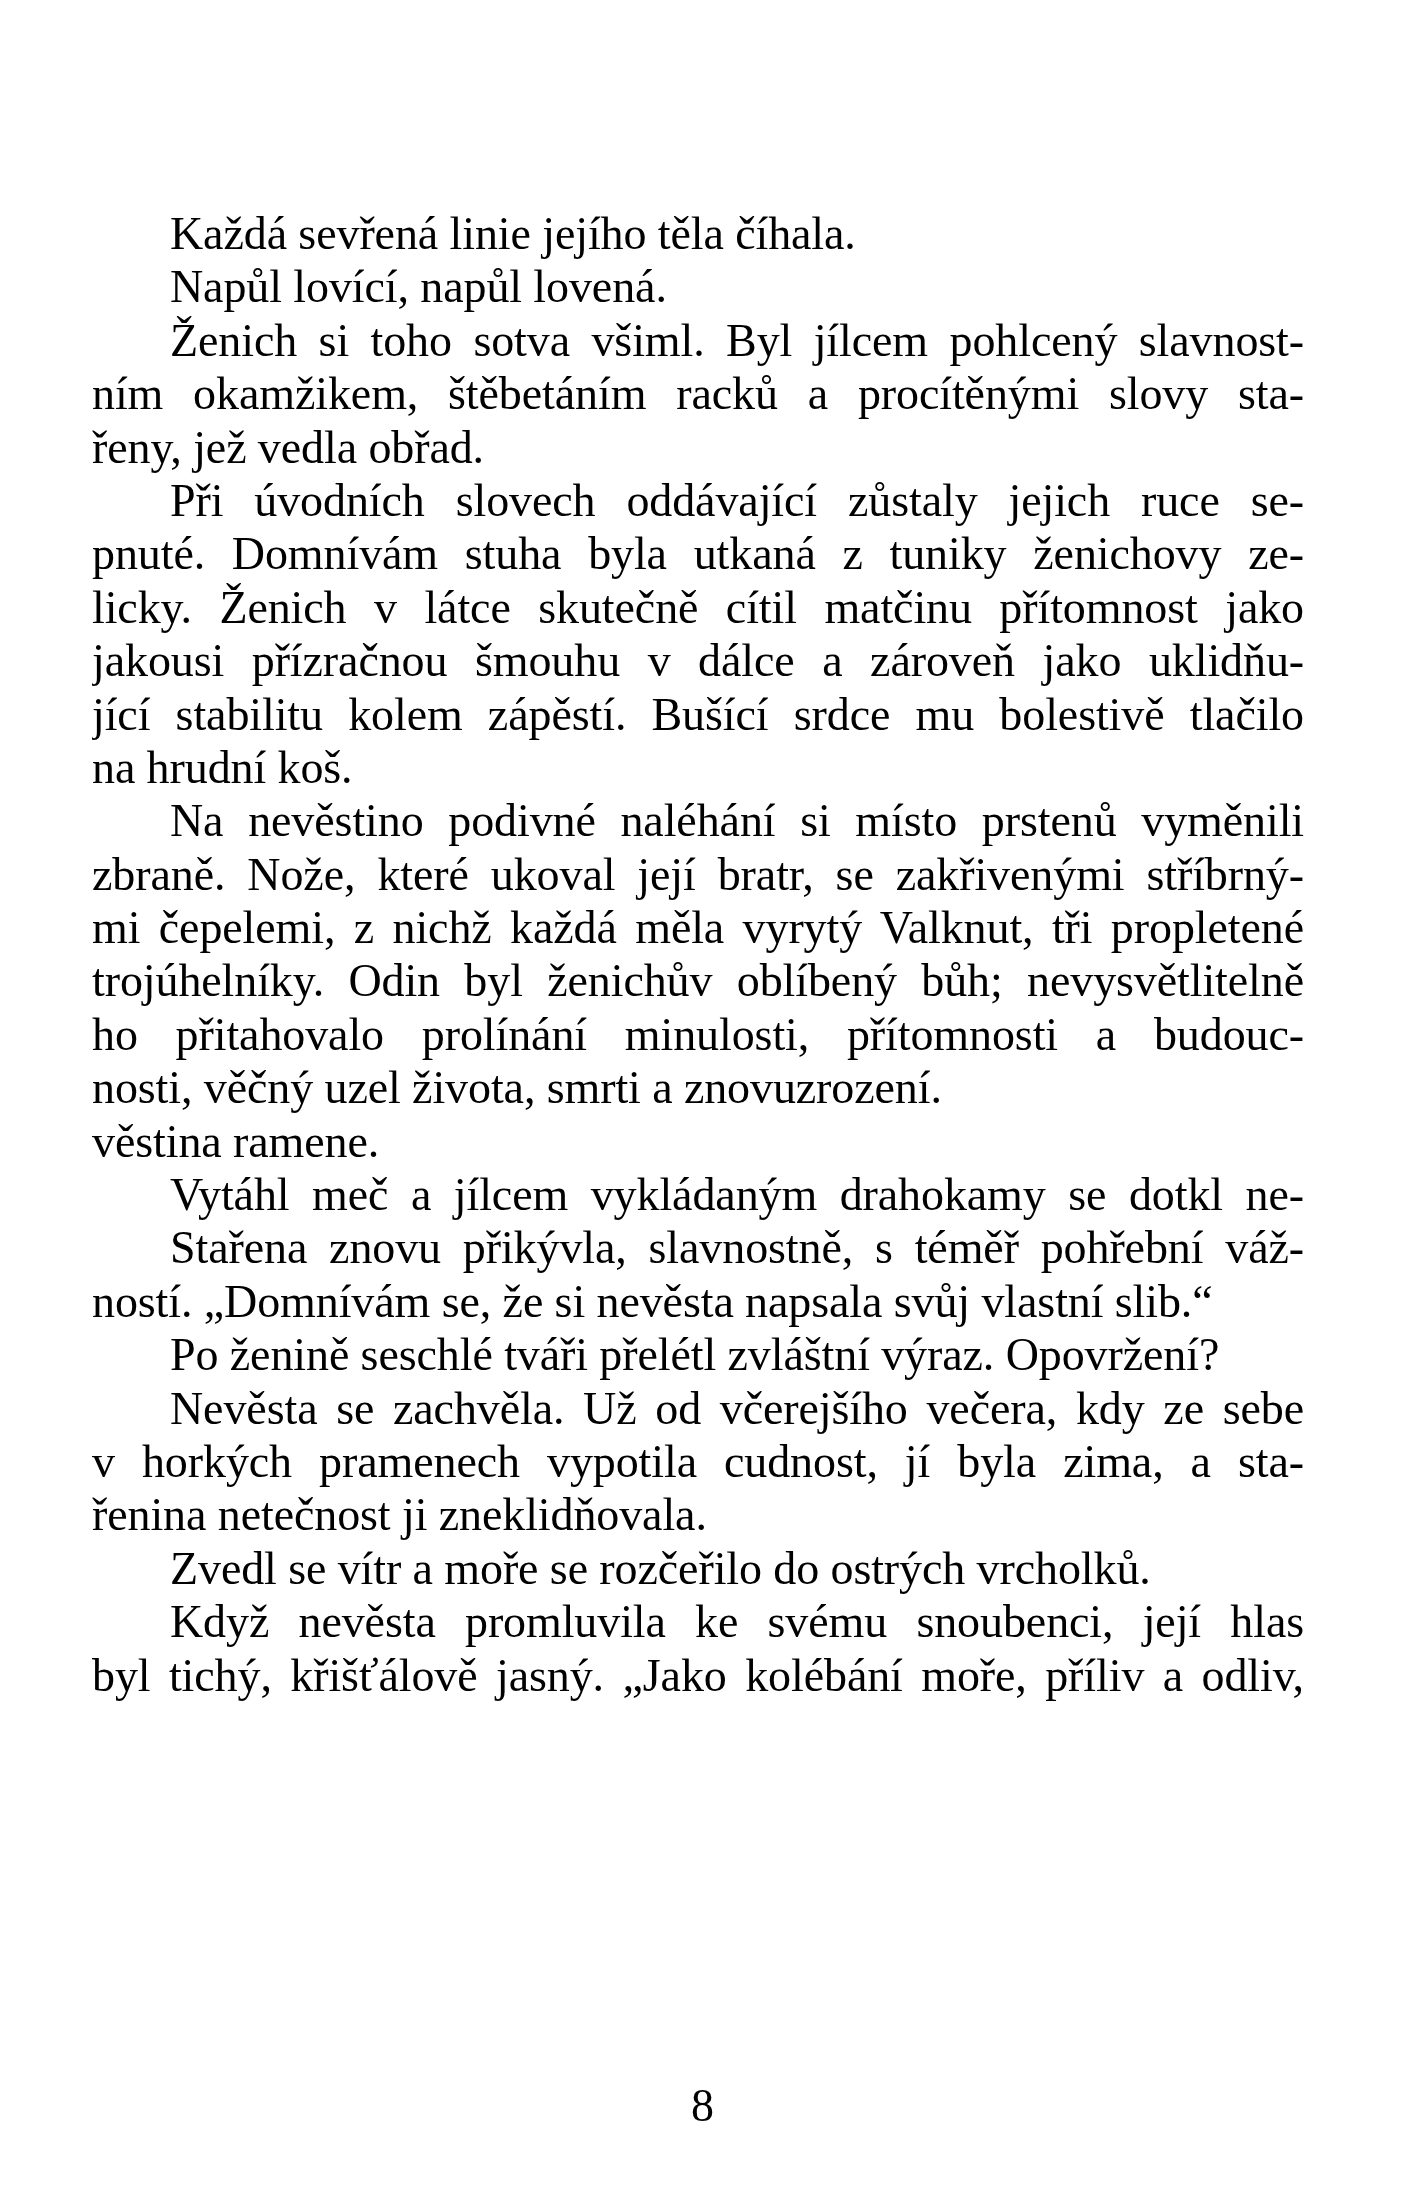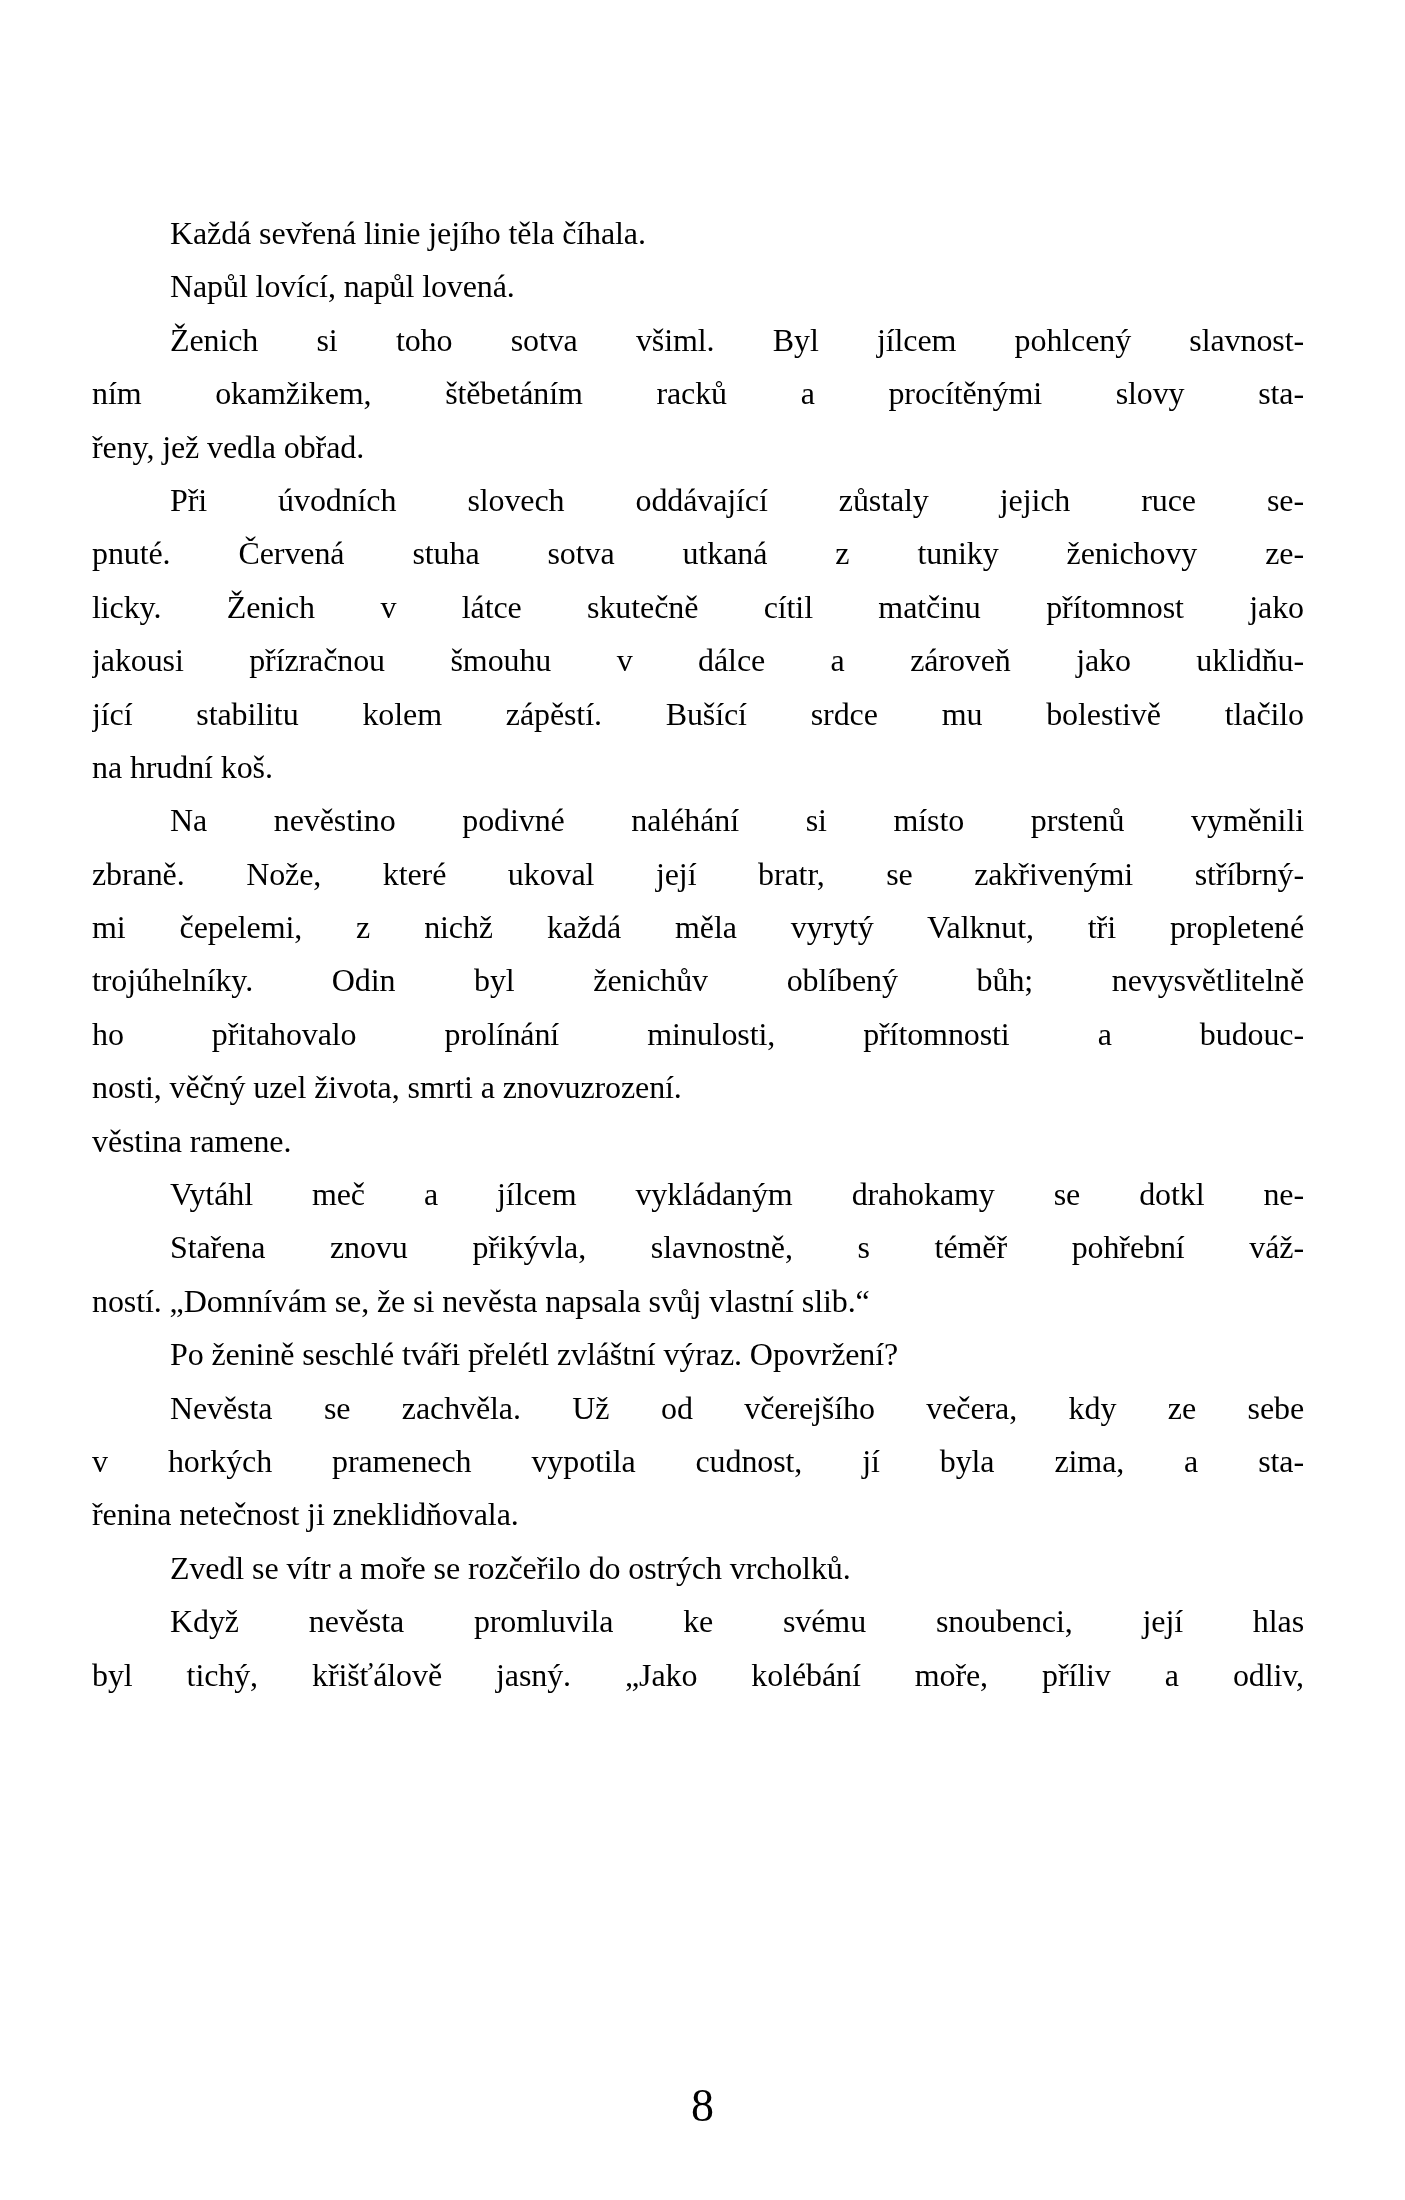--- a/index.html
+++ b/index.html
@@ -14,21 +14,21 @@
     background: #ffffff;
     color: #000000;
     font-family: "Liberation Serif", "DejaVu Serif", serif;
     overflow: hidden;
   }
   .text-block {
     position: absolute;
     left: 92px;
     top: 207px;
     width: 1212px;
-    font-size: 32px;
+    font-size: 46px;
     line-height: 53.4px;
     letter-spacing: -0.1px;
   }
   .paragraph {
     margin: 0;
     padding: 0;
   }
   .line {
     height: 53.4px;
     max-height: 53.4px;
@@ -65,21 +65,21 @@
       <div class="paragraph">
         <div class="line indent last">Napůl lovící, napůl lovená.</div>
       </div>
       <div class="paragraph">
         <div class="line indent">Ženich si toho sotva všiml. Byl jílcem pohlcený slavnost-</div>
         <div class="line">ním okamžikem, štěbetáním racků a procítěnými slovy sta-</div>
         <div class="line last">řeny, jež vedla obřad.</div>
       </div>
       <div class="paragraph">
         <div class="line indent">Při úvodních slovech oddávající zůstaly jejich ruce se-</div>
-        <div class="line">pnuté. Červená stuha sotva utkaná z tuniky ženichovy ze-</div>
+        <div class="line">pnuté. Domnívám stuha byla utkaná z tuniky ženichovy ze-</div>
         <div class="line">licky. Ženich v látce skutečně cítil matčinu přítomnost jako</div>
         <div class="line">jakousi přízračnou šmouhu v dálce a zároveň jako uklidňu-</div>
         <div class="line">jící stabilitu kolem zápěstí. Bušící srdce mu bolestivě tlačilo</div>
         <div class="line last">na hrudní koš.</div>
       </div>
       <div class="paragraph">
         <div class="line indent">Na nevěstino podivné naléhání si místo prstenů vyměnili</div>
         <div class="line">zbraně. Nože, které ukoval její bratr, se zakřivenými stříbrný-</div>
         <div class="line">mi čepelemi, z nichž každá měla vyrytý Valknut, tři propletené</div>
         <div class="line">trojúhelníky. Odin byl ženichův oblíbený bůh; nevysvětlitelně</div>

